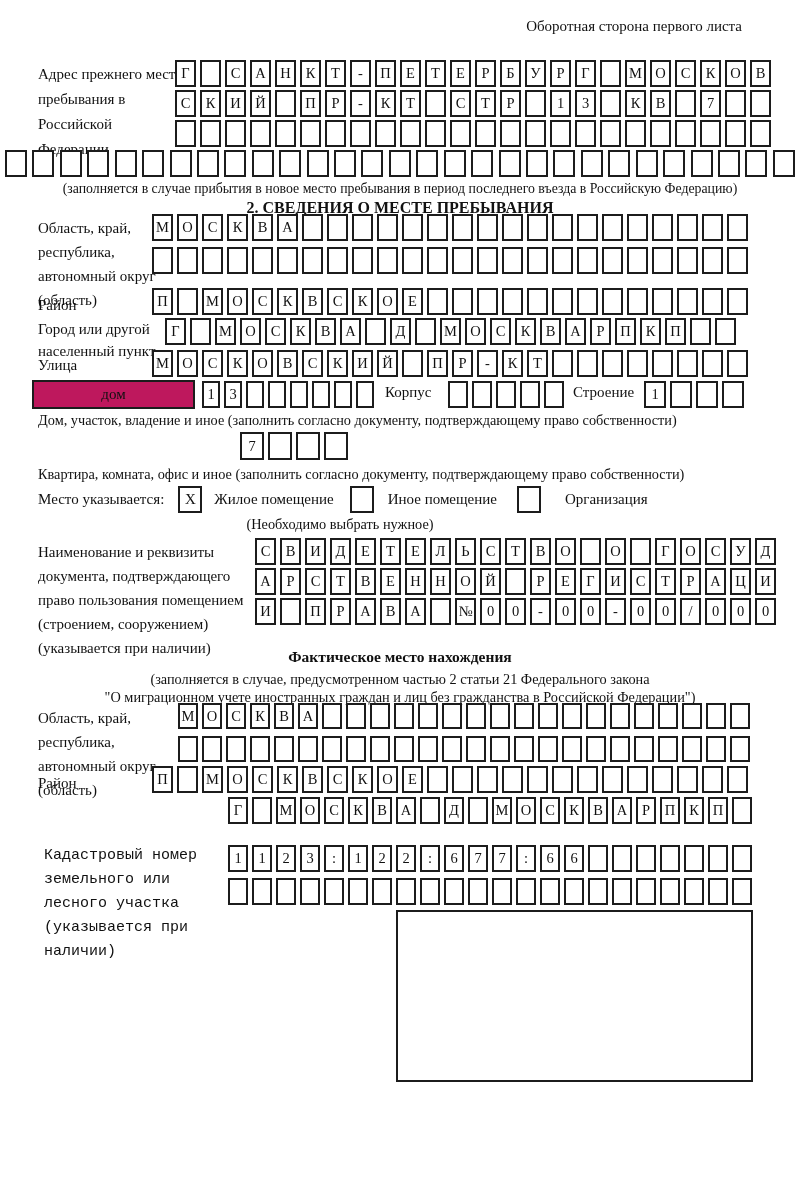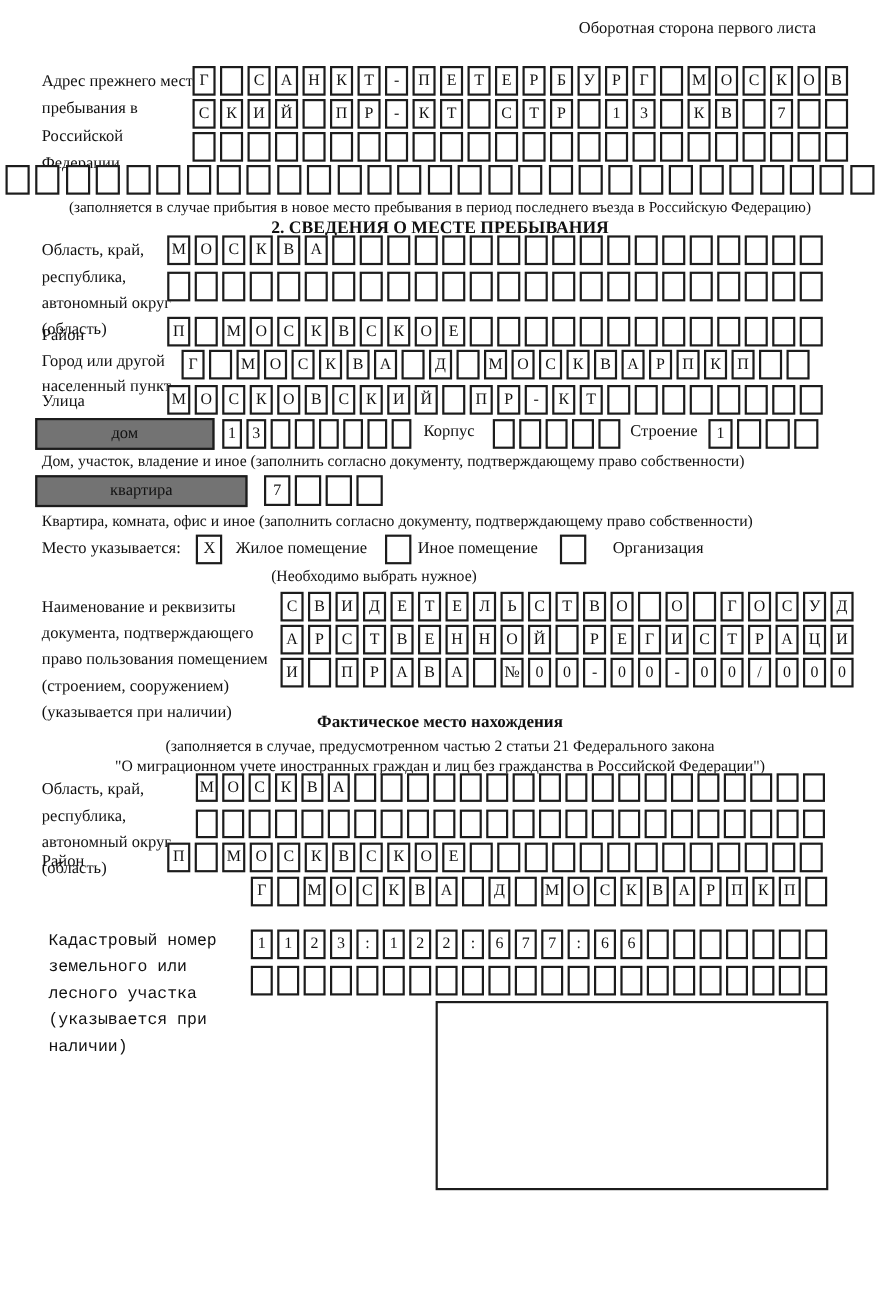--- a/index.html
+++ b/index.html
@@ -32,21 +32,21 @@
   .r-sm span{width:20px;height:26px;}        
   .r-med span{width:20px;height:27px;}       
   .r-house span{width:18px;height:27px;}     
   .r-korpus span{width:20px;height:27px;}
   .r-stroenie span{width:22px;height:27px;}
   .r-kv span{width:24px;height:28px;}
   
   .typebox{
     border:2px solid #1c1c1c;height:29px;box-sizing:border-box;
     display:flex;align-items:center;justify-content:center;
-    font-size:15px;background:#737373;
+    font-size:15px;background:#be185d;
   }
   .checkbox{
     width:24px;height:27px;border:2px solid #1c1c1c;box-sizing:border-box;
     display:flex;align-items:center;justify-content:center;
     font-size:15px;background:#fff;flex:0 0 auto;
   }
   .stamp{border:2px solid #1c1c1c;background:#fff;box-sizing:border-box;}
   .inline-row{display:flex;align-items:center;}
 </style>
 </head>
@@ -328,35 +328,34 @@
     </div>
   <div class="abs" style="left:573px;top:384px;">Строение</div>
   <div class="abs boxes r-stroenie" style="left:644px;top:381px;">
       <span>1</span>
       <span></span>
       <span></span>
       <span></span>
     </div>
   <div class="abs note" style="left:38px;top:412px;font-size:14.3px;">Дом, участок, владение и иное (заполнить согласно документу, подтверждающему право собственности)</div>
 
-  <div class="abs typebox" style="left:32px;top:432px;width:193px;">квартира</div>
   <div class="abs boxes r-kv" style="left:240px;top:432px;">
       <span>7</span>
       <span></span>
       <span></span>
       <span></span>
     </div>
   <div class="abs note" style="left:38px;top:466px;font-size:14.3px;">Квартира, комната, офис и иное (заполнить согласно документу, подтверждающему право собственности)</div>
 
   <div class="abs inline-row" style="left:38px;top:486px;">
     <span>Место указывается:</span>
     <span class="checkbox" style="margin-left:14px;">X</span>
     <span style="margin-left:12px;">Жилое помещение</span>
     <span class="checkbox" style="margin-left:16px;"></span>
-    <span style="margin-left:6px;">Иное помещение</span>
+    <span style="margin-left:14px;">Иное помещение</span>
     <span class="checkbox" style="margin-left:20px;"></span>
     <span style="margin-left:24px;">Организация</span>
   </div>
   <div class="abs note" style="left:180px;top:516px;width:320px;text-align:center;font-size:14.3px;">(Необходимо выбрать нужное)</div>
 
   <div class="abs lbl" style="left:38px;top:540px;width:218px;">Наименование и реквизиты документа, подтверждающего право пользования помещением (строением, сооружением) (указывается при наличии)</div>
   <div class="abs boxes" style="left:255px;top:538px;">
       <span>С</span>
       <span>В</span>
       <span>И</span>

